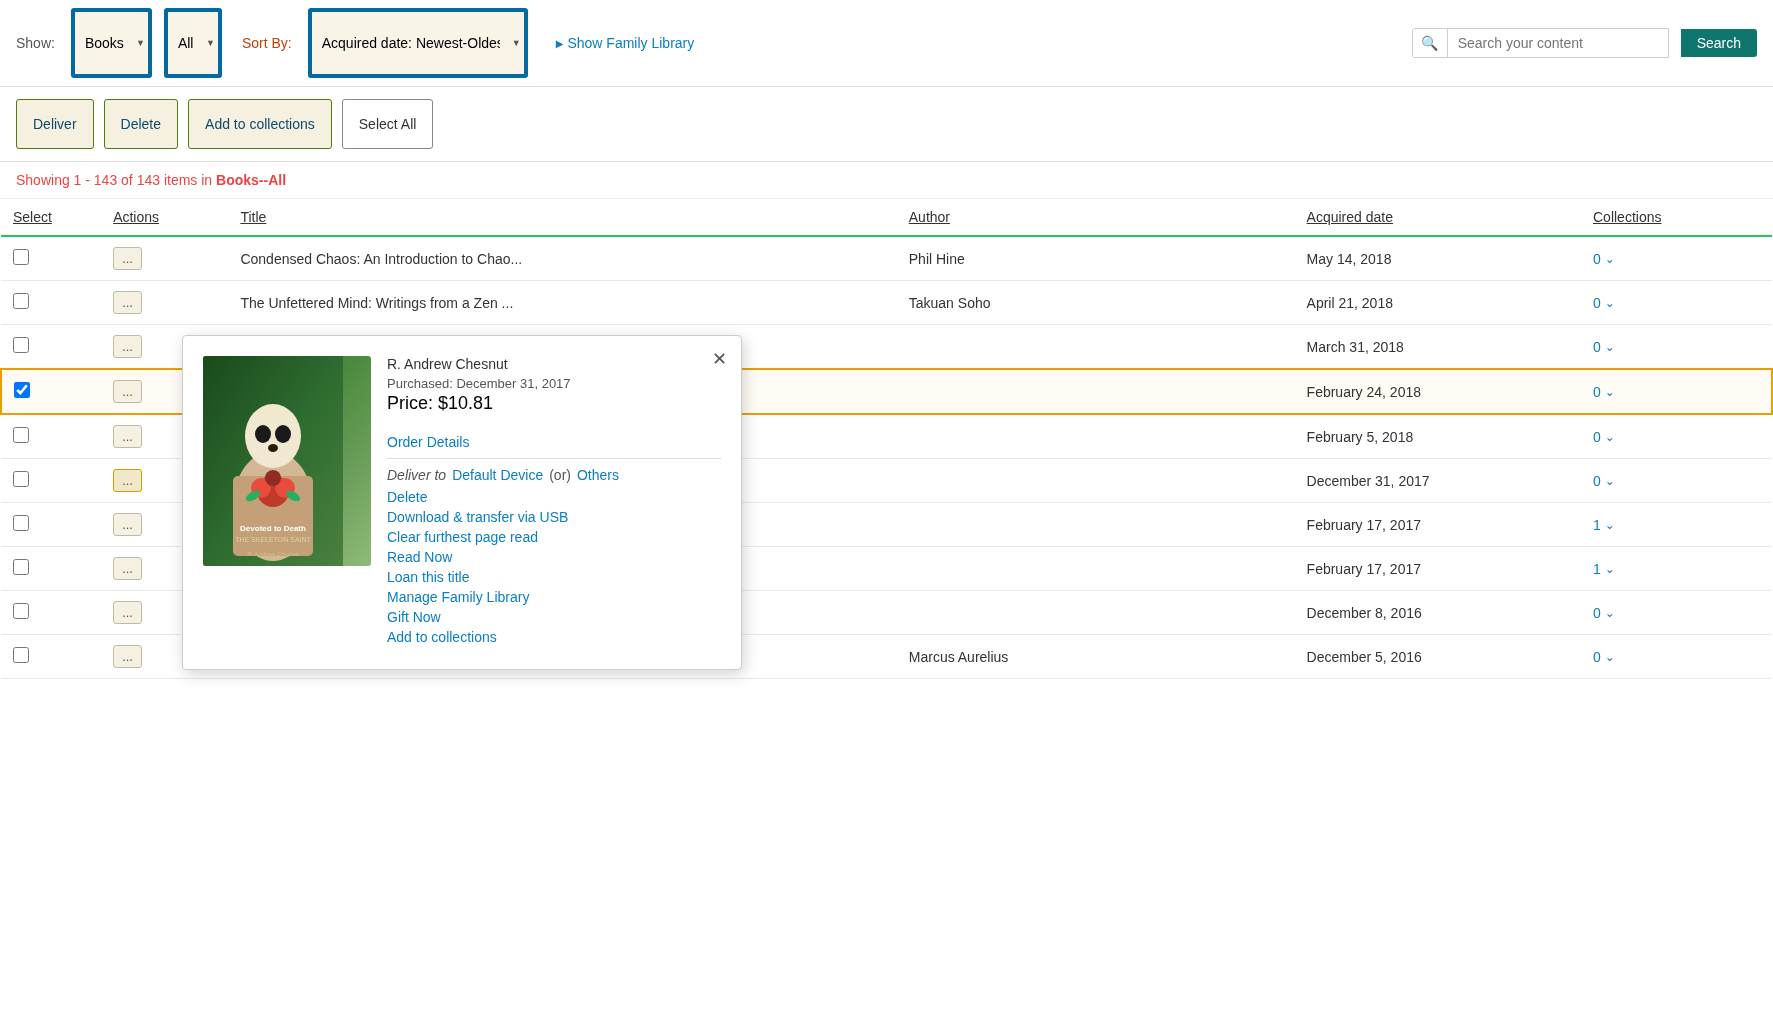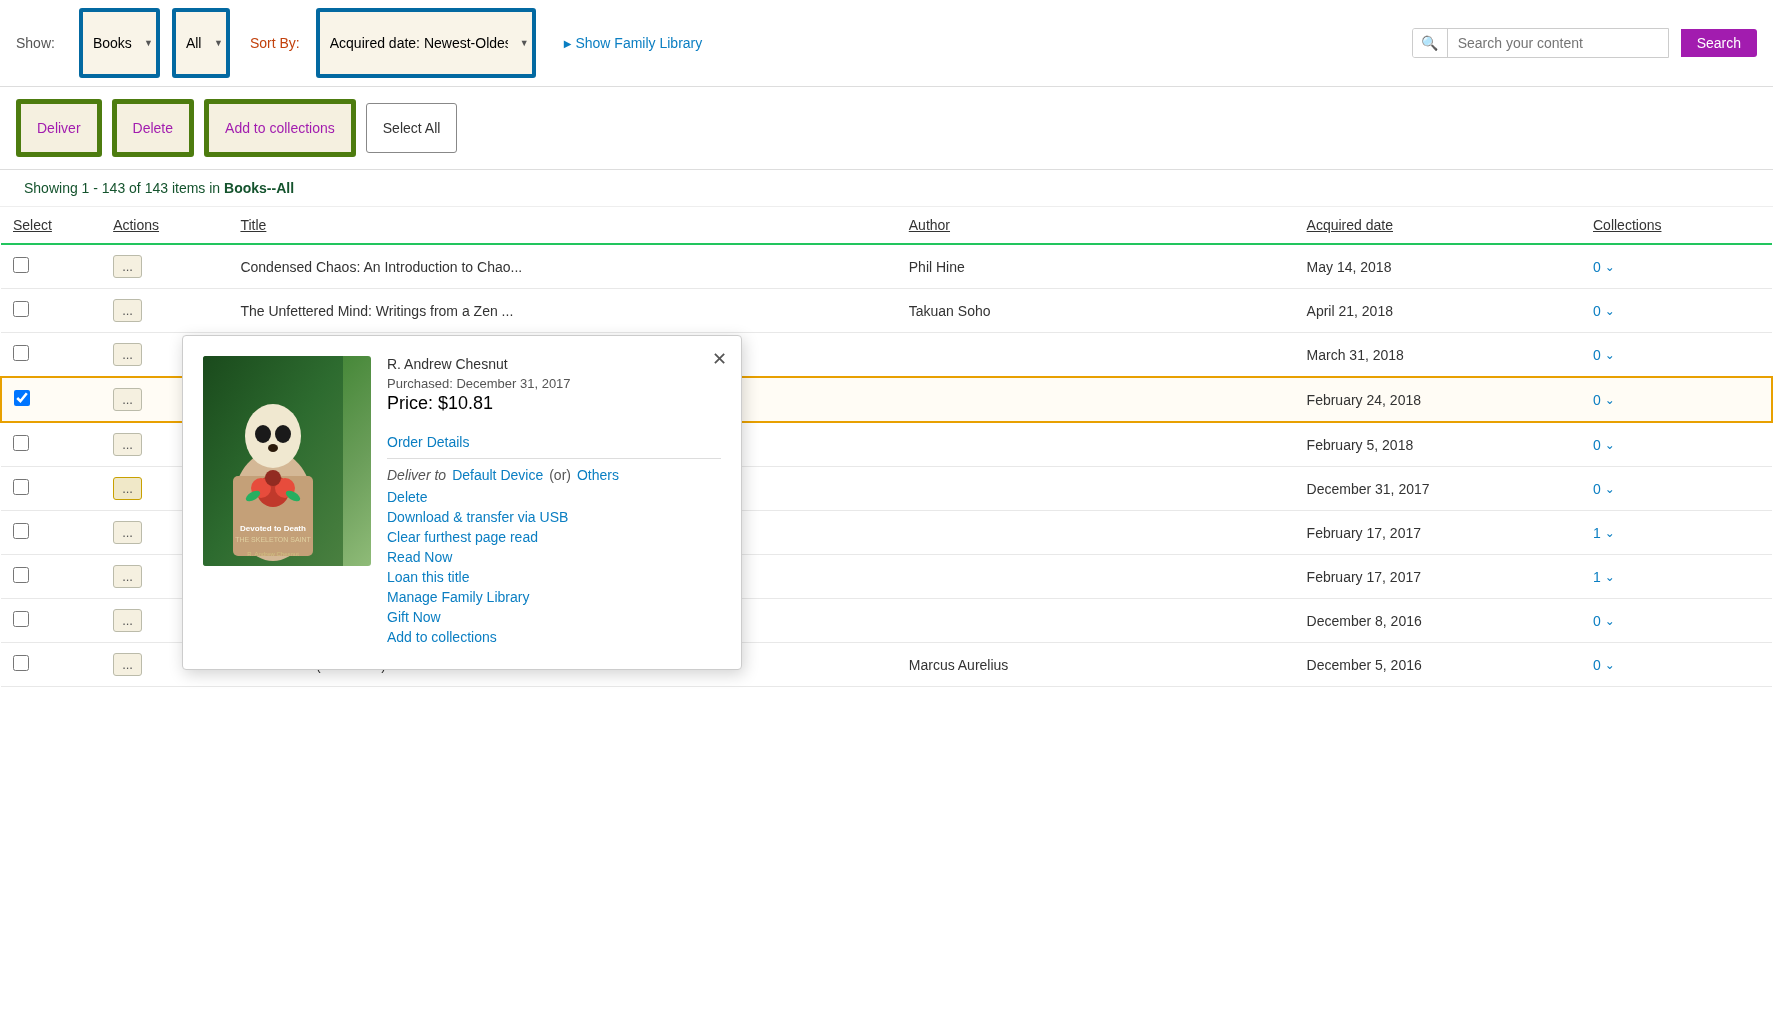--- a/index.html
+++ b/index.html
@@ -7,21 +7,21 @@
 
     
     .top-bar {
       display: flex;
       align-items: center;
       padding: 8px 16px;
       border-bottom: 1px solid #ddd;
       gap: 12px;
       background: #fff;
     }
-    .show-label { font-size: 14px; color: #555; margin-right: 12px; }
+    .show-label { font-size: 14px; color: #555; margin-right: 4px; }
     .select-dropdown {
       padding: 23px 10px;
       border: 4px solid #0369a1;
       border-radius: 3px;
       background: #f9f4e8;
       font-size: 14px;
       cursor: pointer;
       appearance: none;
       -webkit-appearance: none;
       padding-right: 24px;
@@ -69,61 +69,61 @@
     .search-input {
       padding: 6px 10px;
       border: none;
       outline: none;
       font-size: 14px;
       width: 220px;
       color: #aaa;
     }
     .search-btn {
       padding: 6px 16px;
-      background: #a21caf;
+      background: #0f766e;
       color: #fff;
       border: none;
       font-size: 14px;
       cursor: pointer;
       border-radius: 0 3px 3px 0;
     }
 
     
     .action-bar {
       display: flex;
       align-items: center;
       padding: 12px 16px;
       gap: 10px;
       border-bottom: 1px solid #ddd;
     }
     .action-btn {
       padding: 16px 16px;
-      border: 5px solid #4d7c0f;
+      border: 1px solid #4d7c0f;
       border-radius: 3px;
       background: #f5f0e0;
       font-size: 14px;
       cursor: pointer;
-      color: #a21caf;
+      color: #0c4a6e;
     }
     .action-btn-primary {
       padding: 16px 16px;
       border: 1px solid #888;
       border-radius: 3px;
       background: #fff;
       font-size: 14px;
       cursor: pointer;
       color: #333;
       font-weight: 500;
     }
 
     
     .showing-info {
-      padding: 10px 24px;
-      font-size: 14px;
-      color: #14532d;
+      padding: 10px 16px;
+      font-size: 14px;
+      color: #ef4444;
       border-bottom: 1px solid #eee;
     }
     .showing-info strong { font-weight: bold; }
 
     
     .content-table {
       width: 100%;
       border-collapse: collapse;
     }
     .content-table thead tr {

